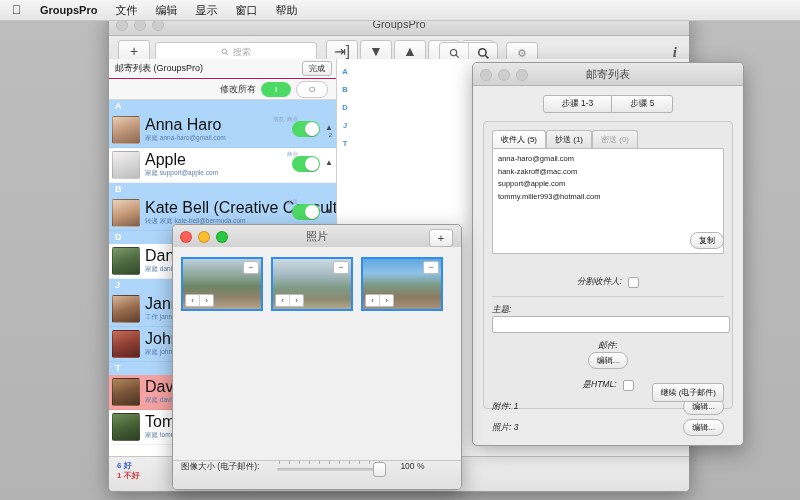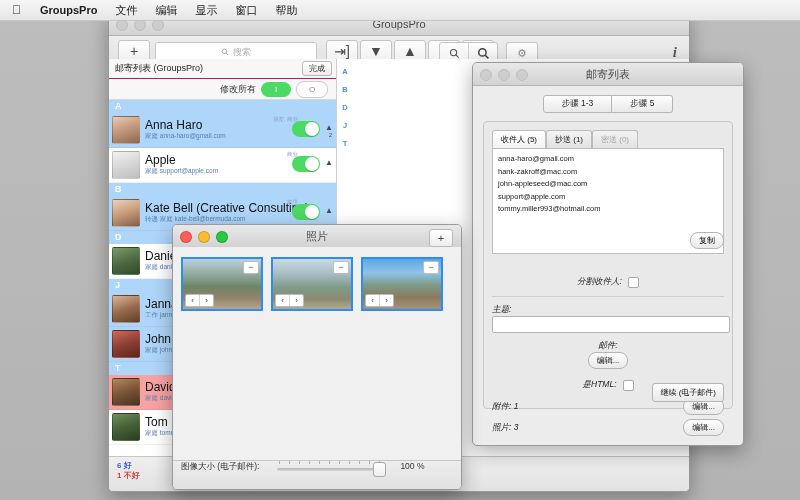--- a/index.html
+++ b/index.html
@@ -74,21 +74,21 @@
   .mini-sw.off{background:#fff;border:1px solid #ccc;color:#888;justify-content:center;}
   .sec-hdr{height:13px;background:#aed6fa;color:#fff;font-size:9px;font-weight:bold;
       padding-left:6px;line-height:13px;}
   .crow{height:34px;display:flex;align-items:center;position:relative;
       border-bottom:1px solid rgba(0,0,0,.05);}
   .crow.sel{background:#aed6fa;}
   .crow.red{background:#f7a2a2;}
   .crow.white{background:#fff;}
   .avatar{width:26px;height:26px;margin:0 5px 0 3px;border-radius:2px;border:1px solid rgba(0,0,0,.12);
      background-size:cover;flex:none;}
-  .cname{font-size:12px;color:#111;line-height:1.05;white-space:nowrap;overflow:hidden;}
+  .cname{font-size:16px;color:#111;line-height:1.05;white-space:nowrap;overflow:hidden;}
   .cmail{font-size:6.5px;color:#5b7fae;white-space:nowrap;overflow:hidden;}
   .ctags{position:absolute;right:38px;top:3px;font-size:5.5px;color:#8ba4c4;}
   .bigsw{position:absolute;right:16px;top:8px;width:28px;height:16px;border-radius:9px;
      background:#4cd964;}
   .bigsw::after{content:"";position:absolute;right:1px;top:1px;width:14px;height:14px;
      border-radius:50%;background:#fff;box-shadow:0 1px 1px rgba(0,0,0,.2);}
   .bigsw.off{background:#e9e9e9;border:1px solid #cfcfcf;}
   .bigsw.off::after{left:1px;right:auto;}
   .grpicon{position:absolute;right:3px;top:10px;font-size:8px;color:#4a4a4a;}
   .grpnum{position:absolute;right:4px;top:19px;font-size:6px;color:#4a4a4a;}
@@ -375,21 +375,20 @@
 
     <div id="mail-panel">
       <div class="rcp-tabs">
         <div class="rcp-tab active">收件人 (5)</div>
         <div class="rcp-tab">抄送 (1)</div>
         <div class="rcp-tab dim">密送 (0)</div>
       </div>
       <div id="rcp-list">
           <div>anna-haro@gmail.com</div>
           <div>hank-zakroff@mac.com</div>
-          <div>john-appleseed@mac.com</div>
           <div>support@apple.com</div>
           <div>tommy.miller993@hotmail.com</div>
         </div>
       <div id="copy-btn">复制</div>
 
       <div class="mrow" style="justify-content:center;gap:6px;margin-top:22px;">
         <span class="lab">分割收件人:</span>
         <span class="cb"></span>
       </div>
 

